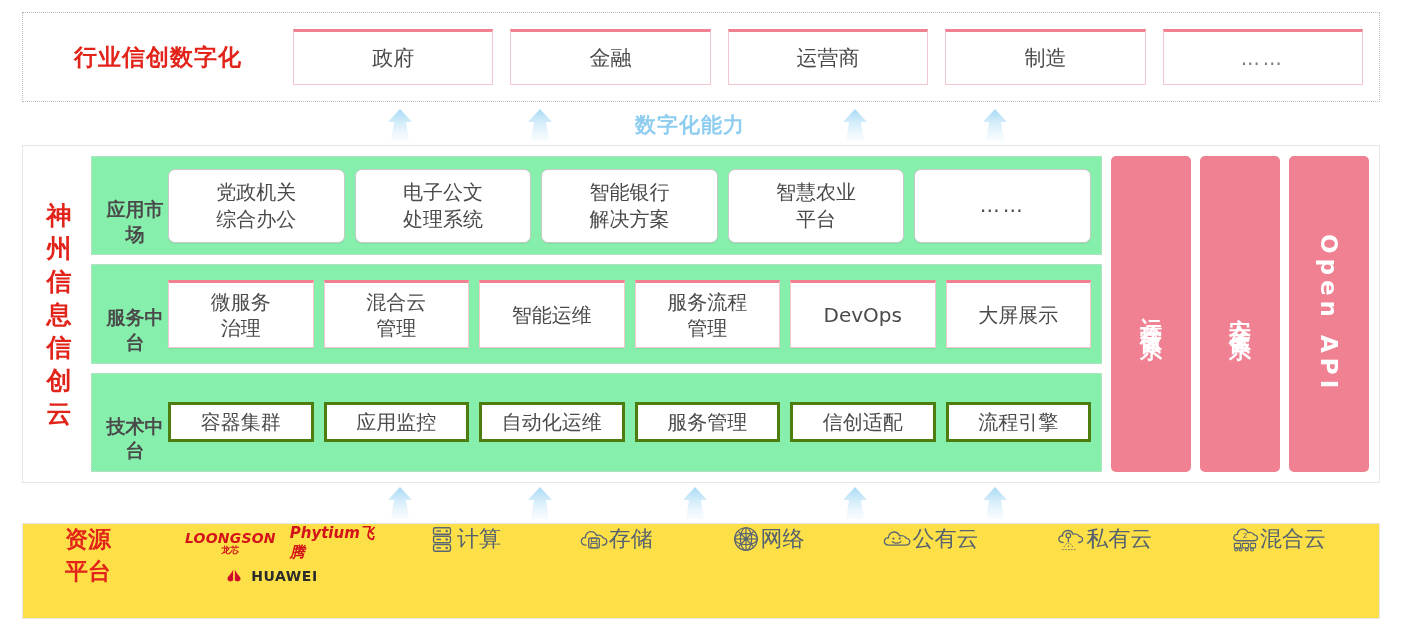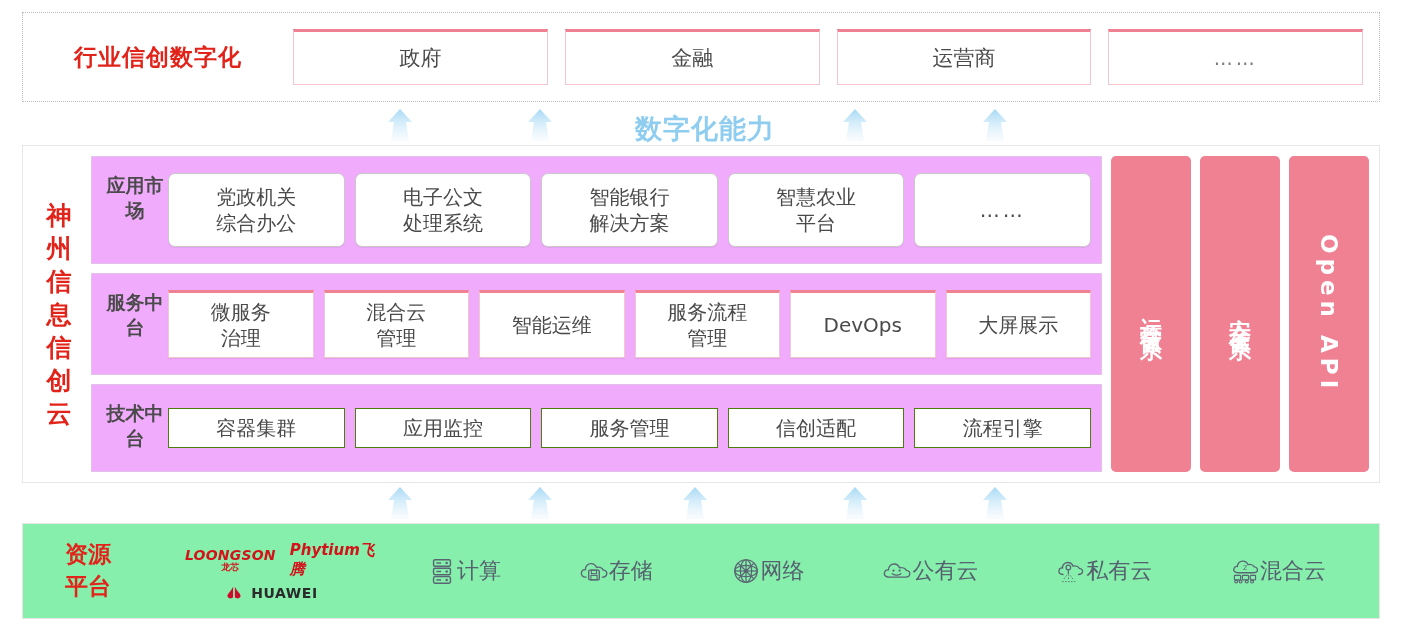--- a/index.html
+++ b/index.html
@@ -29,43 +29,43 @@
     font-size: 21px; color: #4a4a4a;
   }
   .dots { letter-spacing: 3px; font-size: 19px; color:#7b7b7b; }
 
   
   .arrow-strip-top {
     position: absolute; left: 0; top: 105px; width: 1402px; height: 40px;
   }
   .cap-label {
     position: absolute; left: 635px; top: 111px;
-    font-size: 27px; color: #8fcdf0; font-weight: bold; letter-spacing:1px;
+    font-size: 21px; color: #8fcdf0; font-weight: bold; letter-spacing:1px;
   }
   .uparrow { position: absolute; width: 44px; height: 36px; }
   .uparrow svg { width: 100%; height: 100%; display:block; }
 
   
   .cloud-panel {
     position: absolute; left: 22px; top: 145px; width: 1358px; height: 338px;
     border: 1px solid #e6e6e6; background: #fff;
     display: flex;
   }
   .cloud-title {
     width: 68px; flex: none;
     display: flex; flex-direction: column; align-items: center; justify-content: center;
     color: #e2231a; font-weight: bold; font-size: 25px; line-height: 1.32;
     padding-left: 4px;
   }
   .cloud-body { flex: 1; padding: 10px 10px 10px 0; display: flex; gap: 9px; }
   .cloud-rows { flex: 1; display: flex; flex-direction: column; gap: 9px; }
 
   .layer {
-    flex: 1; background: #f0abfc; border: 1px dotted #d6d6d6;
-    display: flex; align-items: flex-start; padding: 16px 10px;
+    flex: 1; background: #86efac; border: 1px dotted #d6d6d6;
+    display: flex; align-items: flex-end; padding: 8px 10px;
   }
   .layer-label {
     width: 66px; flex: none; text-align: center;
     font-size: 19px; font-weight: bold; color: #4a4a4a; line-height: 1.3;
   }
   .layer-items { flex: 1; display: flex; gap: 10px; height: 100%; align-items: center; }
 
   
   .cell-app {
     flex: 1; height: 74px; background: #fff;
@@ -79,42 +79,42 @@
     flex: 1; height: 68px; background: #fff;
     border: 1px solid #f3c7cd; border-top: 3px solid #ef8193;
     display:flex; align-items:center; justify-content:center; text-align:center;
     font-size: 20px; color:#4a4a4a; line-height: 1.32;
     box-shadow: 0 1px 1px rgba(0,0,0,.06);
   }
   
   .tech-stack { flex: 1; display:flex; flex-direction:column; gap: 8px; height: 100%; justify-content:center; }
   .tech-row { display:flex; gap: 10px; }
   .cell-tech {
-    flex: 1; height: 40px; background: #fff; border: 1px solid #4d7c0f;
+    flex: 1; height: 40px; background: #fff; border: 3px solid #4d7c0f;
     display:flex; align-items:center; justify-content:center;
     font-size: 20px; color:#4a4a4a;
   }
 
   
   .side-bars { width: 258px; flex: none; display: flex; gap: 9px; padding: 0 0 0 0; }
   .side-bar {
     flex: 1; background: #ef8193; border-radius: 5px;
     display: flex; align-items: center; justify-content: center;
     color: #fff; font-weight: bold;
   }
   .vtext-cn { writing-mode: vertical-rl; font-size: 22px; letter-spacing: 7px; }
   .vtext-en { writing-mode: vertical-rl; font-size: 23px; letter-spacing: 5px; }
 
   
   .arrow-strip-bot { position: absolute; left:0; top: 486px; width:1402px; height: 36px; }
 
   
   .resource-panel {
     position: absolute; left: 22px; top: 523px; width: 1358px; height: 96px;
-    border: 1px solid #e6e6e6; background:#86efac; display:flex; align-items:center;
+    border: 1px solid #e6e6e6; background:#fde047; display:flex; align-items:flex-start;
   }
   .res-title {
     width: 130px; flex:none; text-align:center;
     color:#e2231a; font-weight:bold; font-size:23px; line-height:1.38;
   }
   .vendor-logos {
     width: 235px; flex:none;
     display:flex; flex-direction:column; align-items:center; justify-content:center; gap:6px;
   }
   .vendor-row1 { display:flex; align-items:center; gap:14px;margin-left:32px; }
@@ -138,20 +138,21 @@
 <body>
 
 <div class="page">
 
   <div class="industry-band">
     <div class="industry-title">行业信创数字化</div>
     <div class="industry-boxes">
       <div class="industry-box">政府</div>
       <div class="industry-box">金融</div>
       <div class="industry-box">运营商</div>
+      <div class="industry-box">制造</div>
       <div class="industry-box dots">……</div>
     </div>
   </div>
 
   <div class="arrow-strip-top">
     <div class="uparrow" style="left:378px; top:3px;">
       <svg viewBox="0 0 44 36">
           <defs>
             <linearGradient id="ag1" x1="0" y1="1" x2="0" y2="0">
               <stop offset="0" stop-color="#d6ecfa" stop-opacity="0.15"></stop>
@@ -239,20 +240,21 @@
               </div>
           </div>
         </div>
 
         <div class="layer">
           <div class="layer-label">技术中台</div>
           <div class="tech-stack">
             <div class="tech-row">
               <div class="cell-tech">容器集群</div>
               <div class="cell-tech">应用监控</div>
+              <div class="cell-tech">自动化运维</div>
               <div class="cell-tech">服务管理</div>
               <div class="cell-tech">信创适配</div>
               <div class="cell-tech">流程引擎</div>
             </div>
           </div>
         </div>
 
       </div>
 
       <div class="side-bars">

